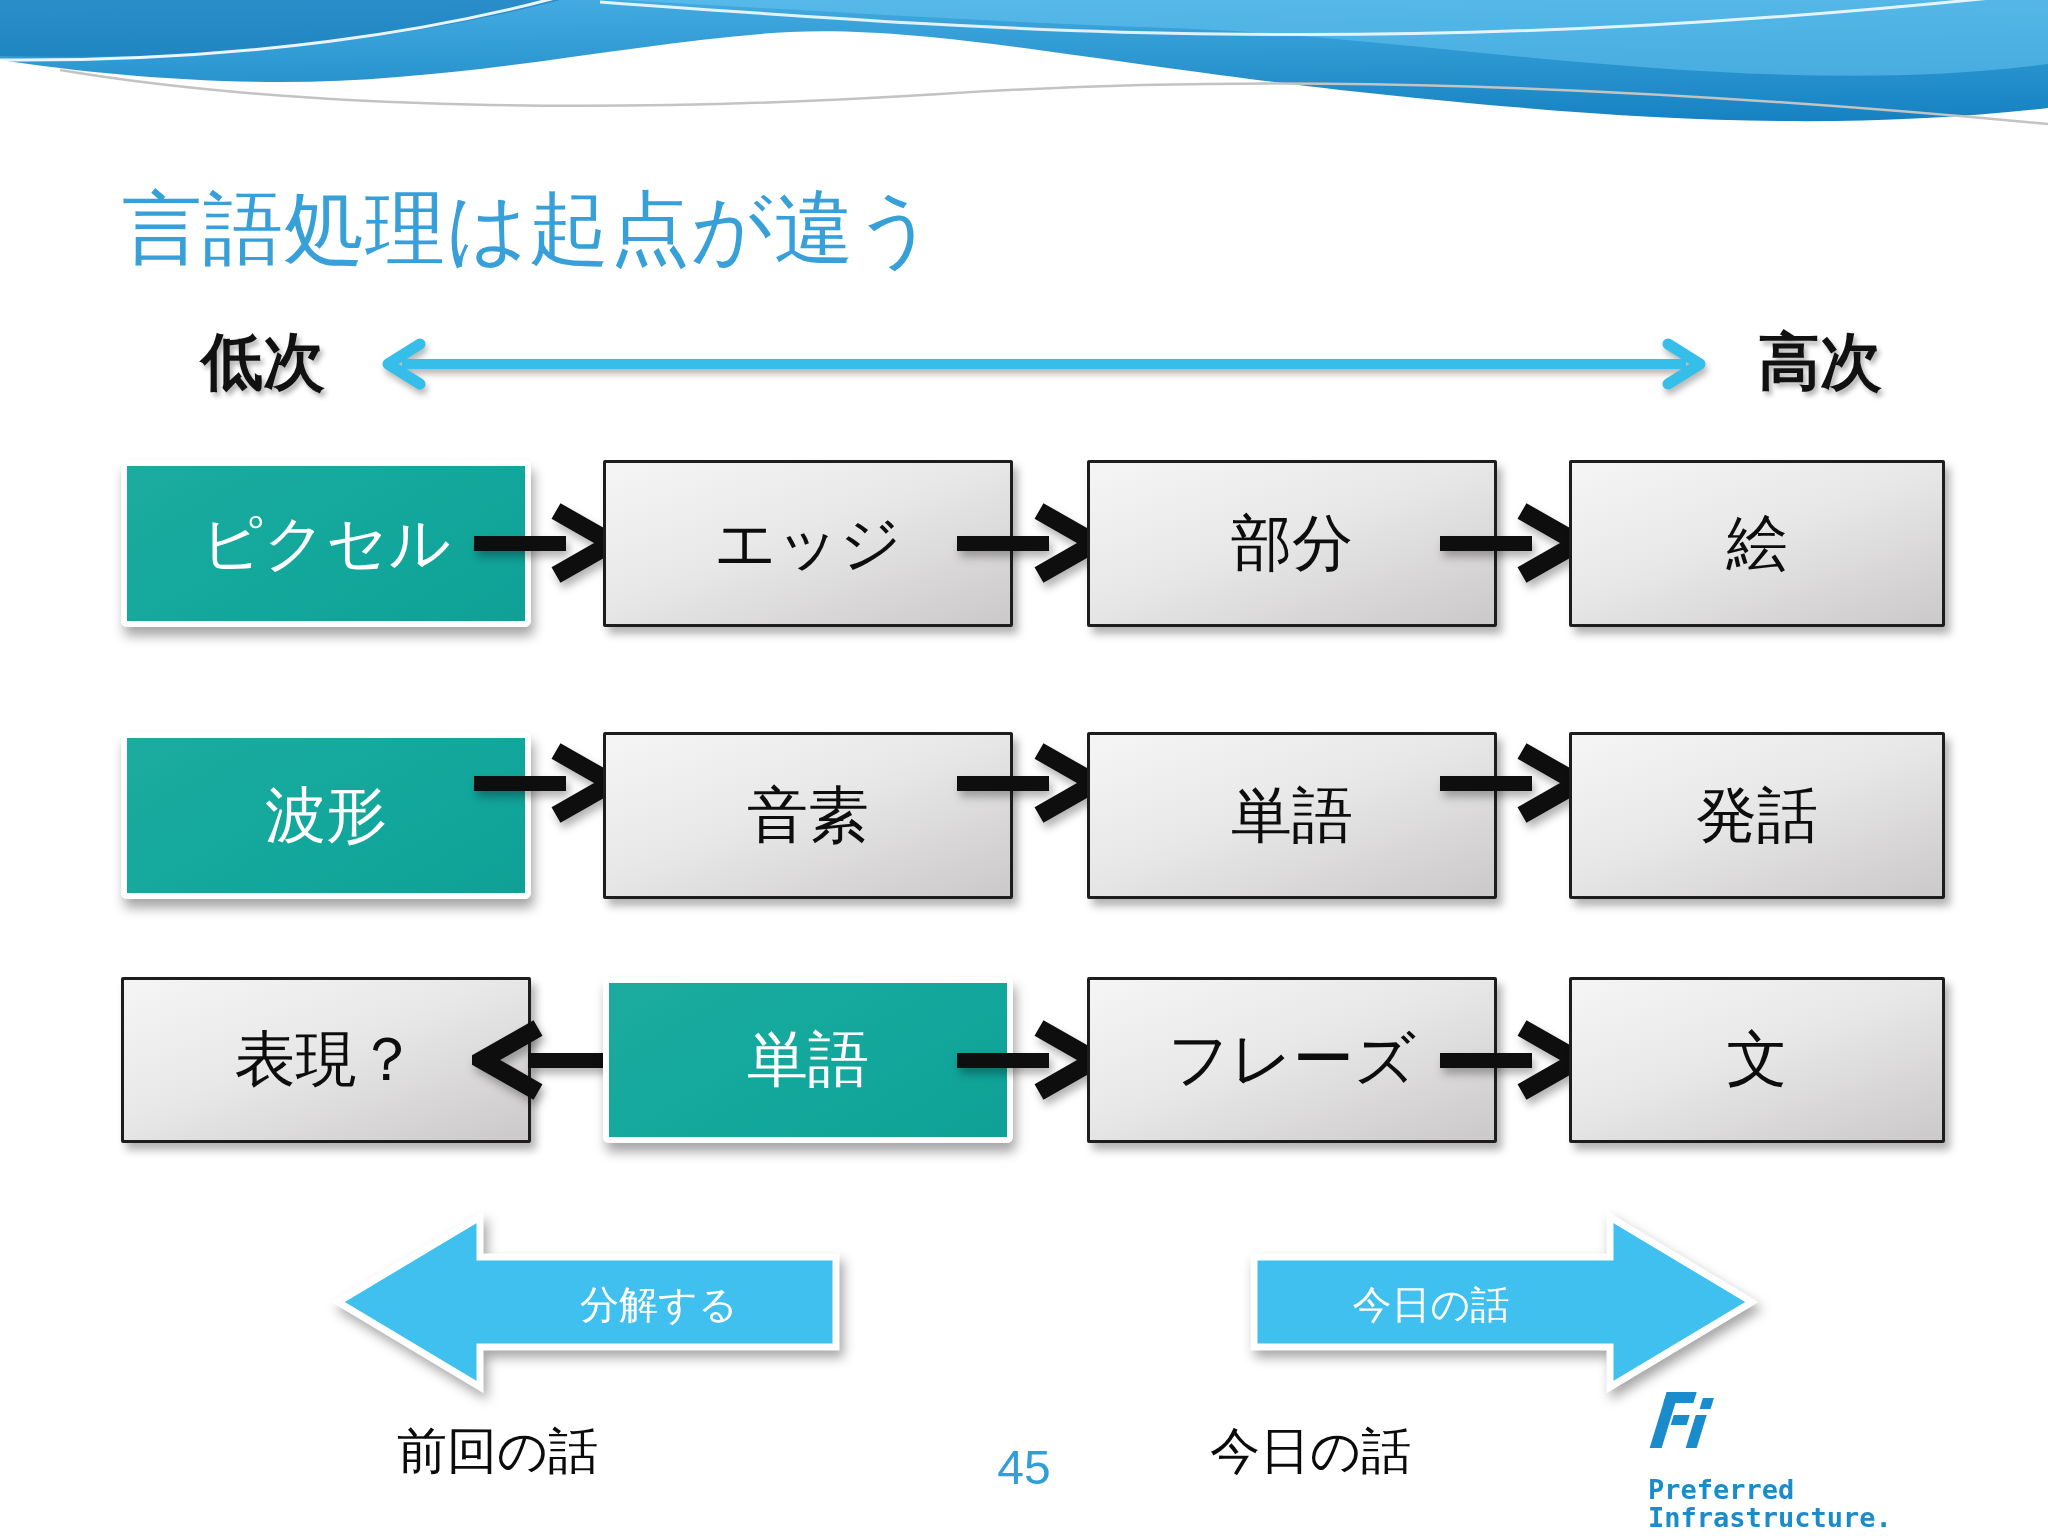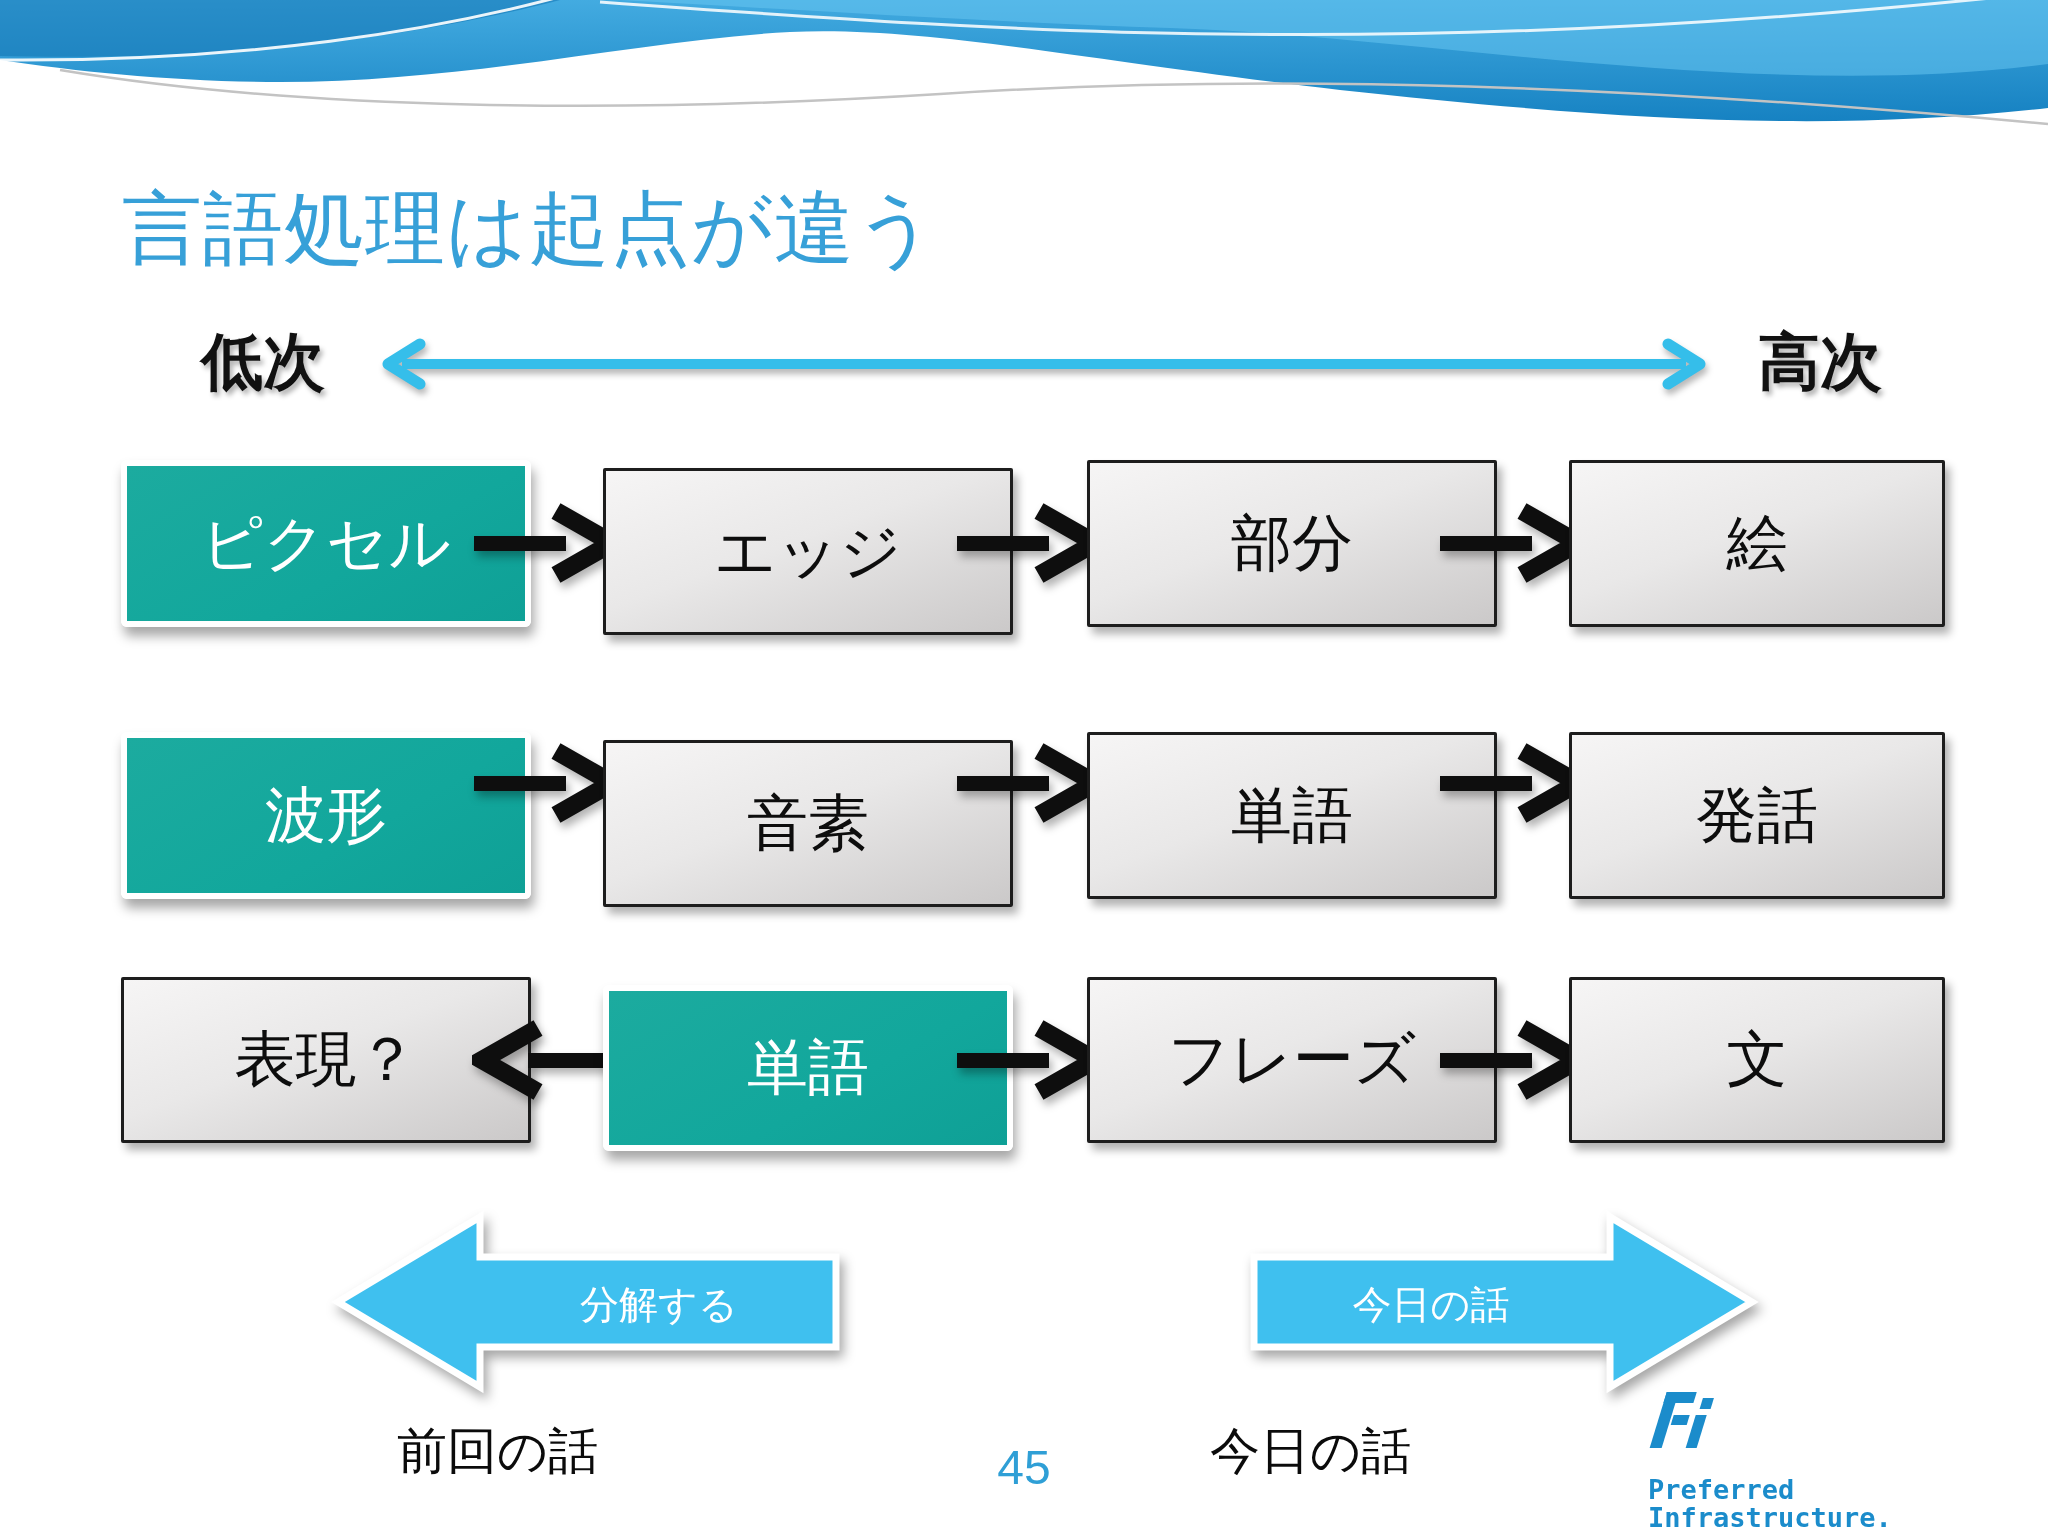--- a/index.html
+++ b/index.html
@@ -31,21 +31,21 @@
     font-size:61px;color:#0d0d0d;
     background:linear-gradient(160deg,#f6f5f5 0%,#e9e8e8 45%,#cbc9c9 100%);
     border:3px solid #1d1d1d;border-radius:2px;
     box-shadow:5px 7px 8px rgba(0,0,0,.30);
   }
   .fbox.teal{
     background:linear-gradient(150deg,#1cab9f 0%,#12a79c 60%,#0fa096 100%);
     color:#ffffff;border:6px solid #ffffff;border-radius:6px;
     box-shadow:3px 9px 12px rgba(0,0,0,.35);
   }
-  .col1{left:121px;} .col2{left:603px;margin-top:8px;} .col3{left:1087px;} .col4{left:1569px;width:376px;}
+  .col1{left:121px;} .col2{left:603px;} .col3{left:1087px;} .col4{left:1569px;width:376px;}
   .row1{top:460px;} .row2{top:732px;} .row3{top:977px;height:166px;}
   
   .conn{position:absolute;width:150px;height:92px;
     filter:drop-shadow(3px 6px 4px rgba(0,0,0,.30));}
   .g1{left:472px;} .g2{left:955px;} .g3{left:1438px;}
   .cr1{top:497px;} .cr2{top:737px;} .cr3{top:1014px;}
   
   .block-arrow{position:absolute;top:1205px;width:515px;height:195px;}
   .block-arrow svg{filter:drop-shadow(4px 7px 6px rgba(0,0,0,.35));}
   .block-arrow .ba-label{

